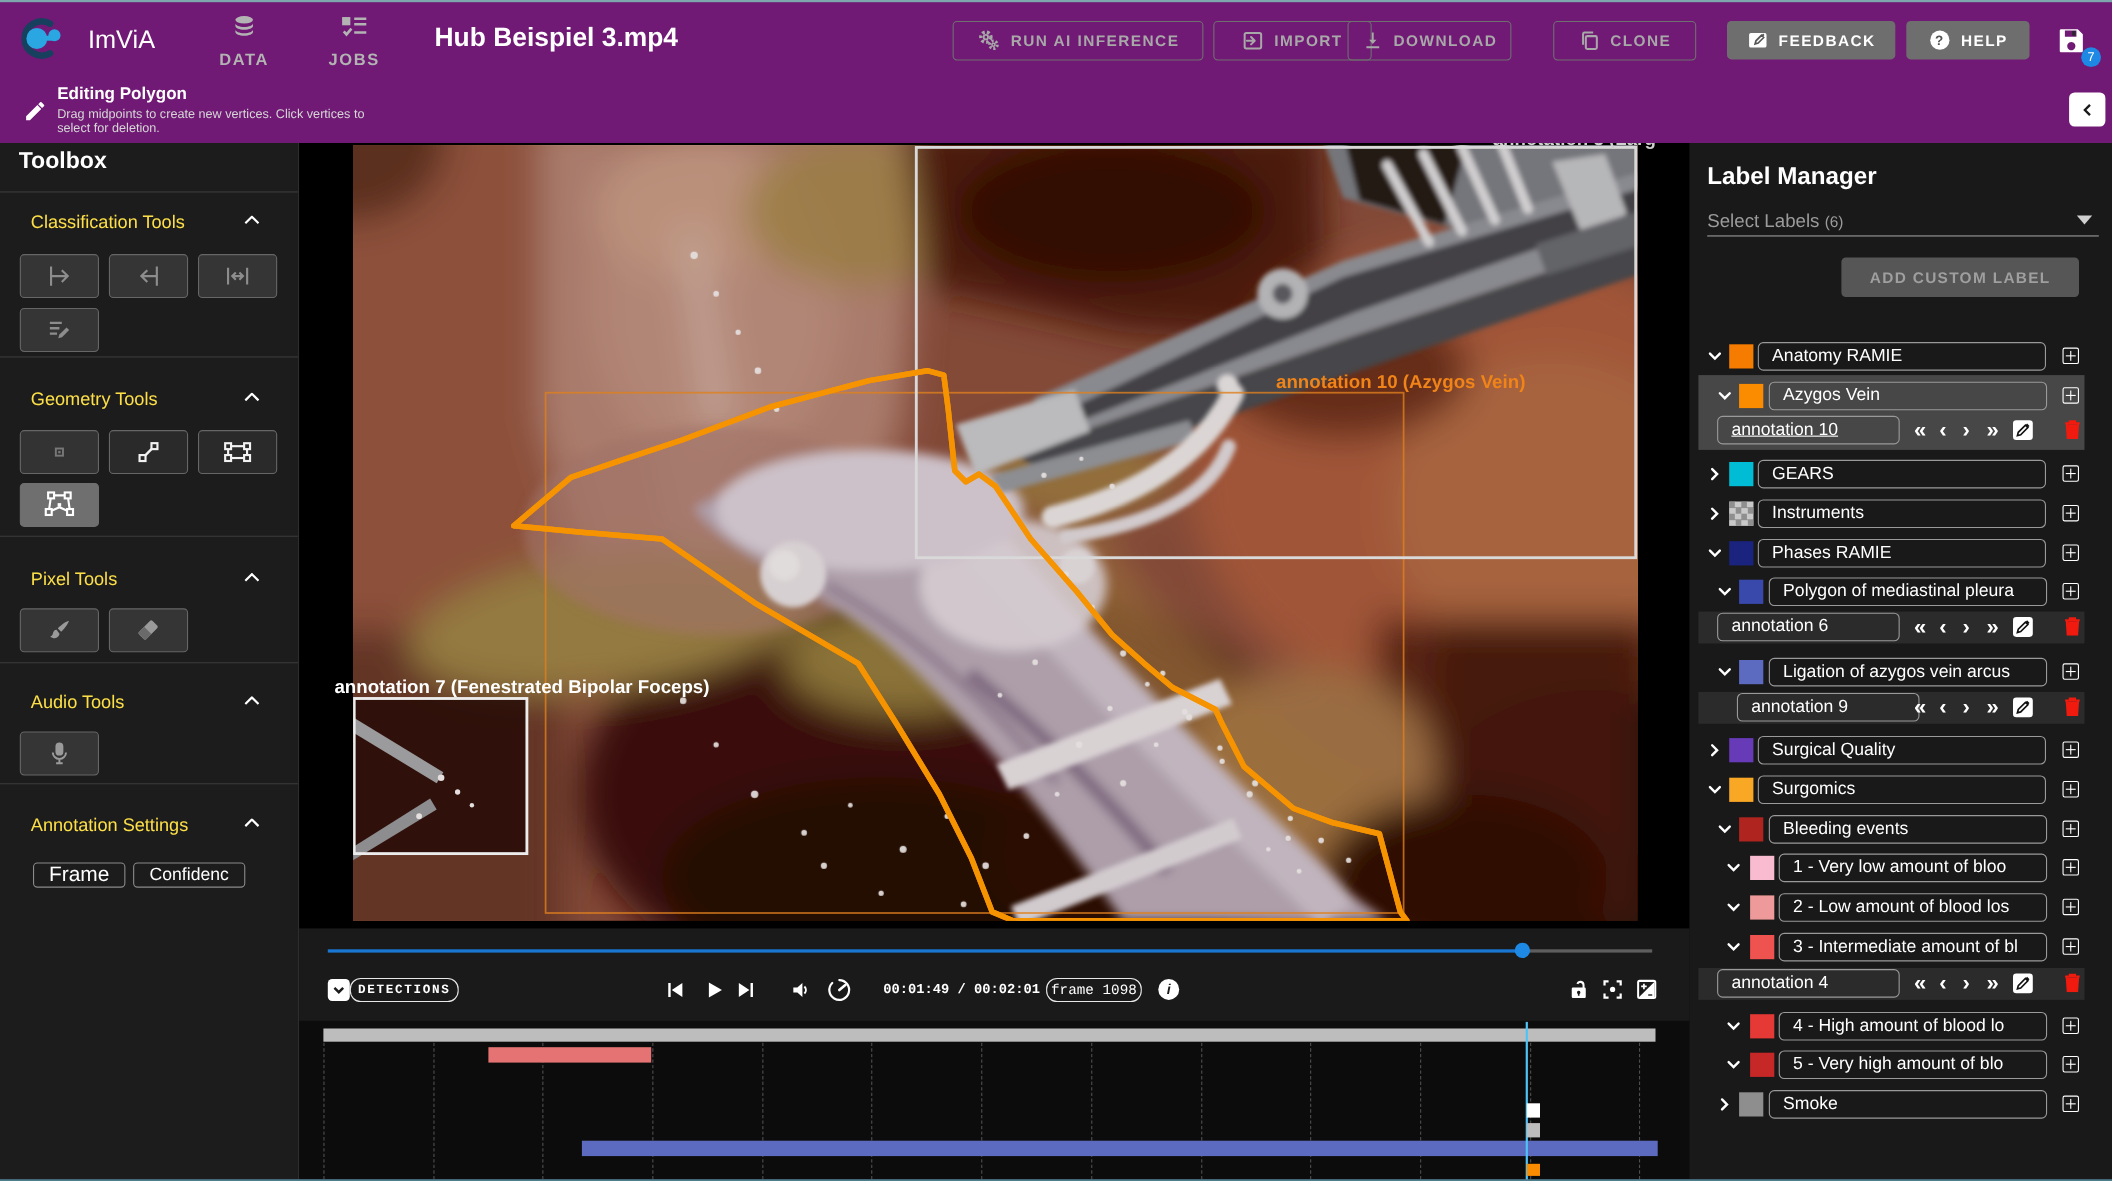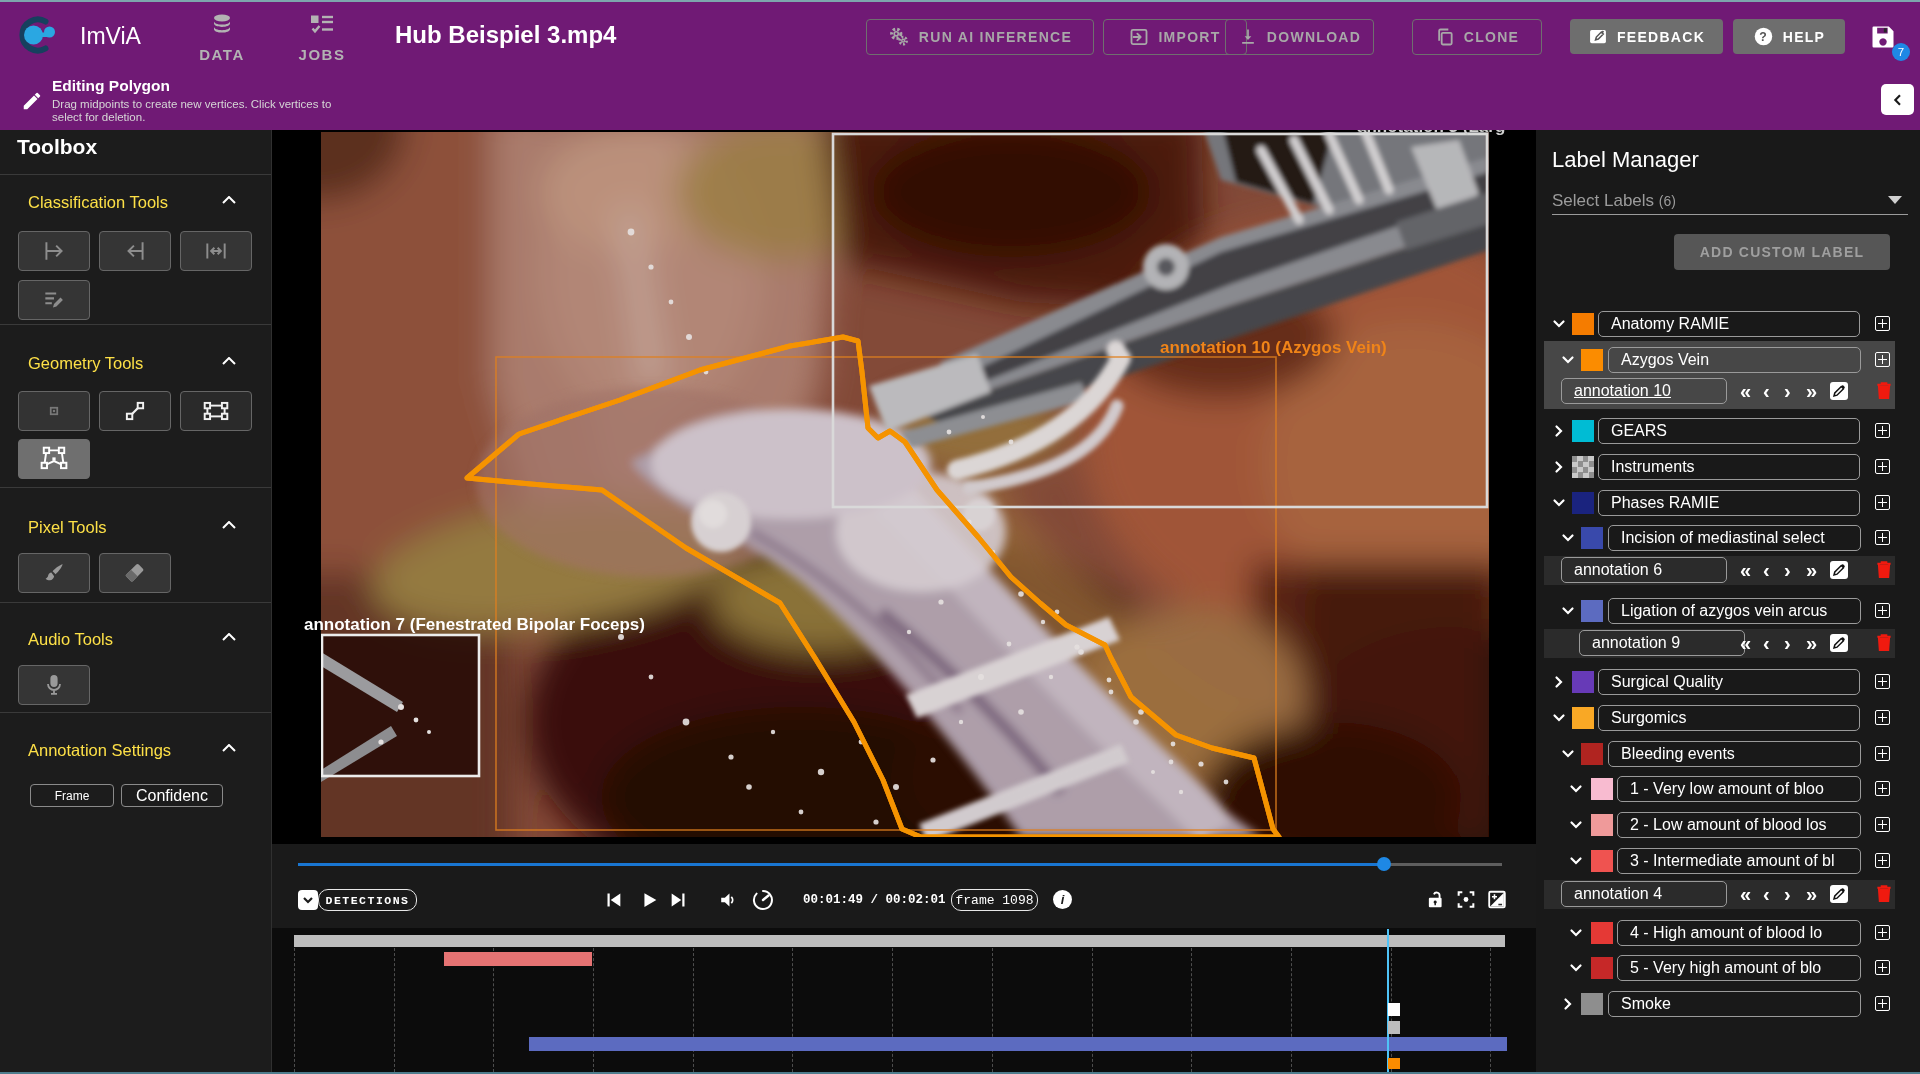--- a/index.html
+++ b/index.html
@@ -206,21 +206,21 @@
       <svg width="24" height="24" viewBox="0 0 24 24" fill="none" stroke="#9a9a9a" stroke-width="1.8">
         <rect x="9.3" y="3" width="5.4" height="10" rx="2.7" fill="#9a9a9a"></rect>
         <path d="M6 11a6 6 0 0 0 12 0M12 17v3.5M9 20.8h6"></path>
       </svg>
     </div>
   <div class="divider" style="top:582px;"></div>
   <div class="abs sechead" style="left:28px;top:611px;">Annotation Settings</div>
   <svg class="abs caretup" style="left:222px;top:614px;" viewBox="0 0 14 8">
       <path d="M1 7l6-6 6 6" stroke="#fff" stroke-width="2" fill="none"></path>
     </svg>
-  <div class="abs" style="left:30px;top:654px;width:82px;height:21px;border:1px solid #8a8a8a;border-radius:4px;color:#fff;font-size:12px;display:flex;align-items:center;justify-content:center;">Frame</div>
+  <div class="abs" style="left:30px;top:654px;width:82px;height:21px;border:1px solid #8a8a8a;border-radius:4px;color:#fff;font-size:19px;display:flex;align-items:center;justify-content:center;">Frame</div>
   <div class="abs" style="left:121px;top:654px;width:100px;height:21px;border:1px solid #8a8a8a;border-radius:4px;color:#fff;font-size:16px;display:flex;align-items:center;justify-content:center;overflow:hidden;">Confidenc</div>
 </div>
 
 <div class="abs" style="left:272px;top:130px;width:1264px;height:944px;background:#1a1a1a;">
   <div class="abs" style="left:0;top:0;width:1264px;height:714px;background:#000;"></div>
 
   <div id="video" class="abs" style="left:49px;top:2px;width:1168px;height:705px;background:#703a28;"><svg width="1168" height="705" viewBox="0 0 1168 705">
 <defs>
  <filter id="b16" x="-15%" y="-15%" width="130%" height="130%">
             <feGaussianBlur stdDeviation="16"></feGaussianBlur>
@@ -428,21 +428,21 @@
   <div class="abs" style="left:257px;top:907px;width:978px;height:14px;background:#5c6bc0;"></div>
   <div class="abs" style="left:1115px;top:799px;width:2px;height:145px;background:#4fc3f7;"></div>
   <div class="abs" style="left:1116px;top:873px;width:12px;height:13px;background:#fff;"></div>
   <div class="abs" style="left:1116px;top:891px;width:12px;height:13px;background:#bdbdbd;"></div>
   <div class="abs" style="left:1116px;top:928px;width:12px;height:11px;background:#fb8c00;"></div>
 </div>
 
 <div class="abs" style="left:0;top:1072px;width:1920px;height:2px;background:#4e7d8d;z-index:60;"></div>
 
 <div id="rightpanel" class="abs" style="left:1536px;top:130px;width:384px;height:944px;background:#191919;">
-  <div class="abs" style="left:16px;top:17px;color:#fff;font-size:22px;font-weight:normal;">Label Manager</div>
+  <div class="abs" style="left:16px;top:17px;color:#fff;font-size:22px;font-weight:bold;">Label Manager</div>
   <div class="abs" style="left:16px;top:61px;color:#9b9b9b;font-size:17px;">Select Labels <span style="font-size:14px;">(6)</span></div>
   <div class="abs" style="left:16px;top:84px;width:356px;height:1px;background:#9b9b9b;"></div>
   <div class="abs" style="left:352px;top:66px;width:0;height:0;border-left:7px solid transparent;border-right:7px solid transparent;border-top:8px solid #d0d0d0;"></div>
   <div class="abs" style="left:138px;top:104px;width:216px;height:36px;background:#565656;border-radius:4px;color:#9f9f9f;font-size:14px;font-weight:bold;letter-spacing:1.2px;display:flex;align-items:center;justify-content:center;">ADD CUSTOM LABEL</div>
   <div id="tree">
   <div class="abs" style="left:8px;top:211px;width:351px;height:68px;background:#474747;"></div>
   <div class="abs" style="left:8px;top:426px;width:351px;height:29px;background:#2b2b2b;"></div>
   <div class="abs" style="left:8px;top:499px;width:351px;height:29px;background:#2b2b2b;"></div>
   <div class="abs" style="left:8px;top:750px;width:351px;height:29px;background:#2b2b2b;"></div>
   <svg class="abs" style="left:16px;top:187px;" width="14" height="14" viewBox="0 0 14 14">
@@ -484,21 +484,21 @@
   <svg class="abs" style="left:16px;top:366px;" width="14" height="14" viewBox="0 0 14 14">
         <path d="M2.5 4.5l4.5 4.5 4.5-4.5" stroke="#fff" stroke-width="2.2" fill="none" stroke-linecap="round"></path>
       </svg>
   <div class="chip" style="left:36px;top:362px;background:#1a237e;"></div>
   <div class="lbox" style="left:62px;top:360px;width:248px;">Phases RAMIE</div>
   <div class="plusicon" style="left:339px;top:365px;"></div>
   <svg class="abs" style="left:25px;top:401px;" width="14" height="14" viewBox="0 0 14 14">
         <path d="M2.5 4.5l4.5 4.5 4.5-4.5" stroke="#fff" stroke-width="2.2" fill="none" stroke-linecap="round"></path>
       </svg>
   <div class="chip" style="left:45px;top:397px;background:#3949ab;"></div>
-  <div class="lbox" style="left:72px;top:395px;width:239px;">Incision of mediastinal select</div>
+  <div class="lbox" style="left:72px;top:395px;width:239px;">Polygon of mediastinal pleura</div>
   <div class="plusicon" style="left:339px;top:400px;"></div>
   <div class="annbox" style="left:25px;top:427px;">annotation 6</div>
   <div class="abs" style="left:204px;top:428px;color:#fff;font-size:20px;font-weight:bold;line-height:24px;">«</div>
   <div class="abs" style="left:227px;top:428px;color:#fff;font-size:20px;font-weight:bold;line-height:24px;">‹</div>
   <div class="abs" style="left:248px;top:428px;color:#fff;font-size:20px;font-weight:bold;line-height:24px;">›</div>
   <div class="abs" style="left:270px;top:428px;color:#fff;font-size:20px;font-weight:bold;line-height:24px;">»</div>
   <div class="editsq" style="left:294px;top:431px;"><svg width="18" height="18" viewBox="0 0 18 18">
           <path d="M4 14l.8-3 6.5-6.5 2.2 2.2L7 13.2zM12.3 3.5l2.2 2.2" stroke="#111" stroke-width="1.5" fill="none"></path>
         </svg></div>
   <svg class="abs trash" style="left:340px;top:430px;" viewBox="0 0 16 19">

